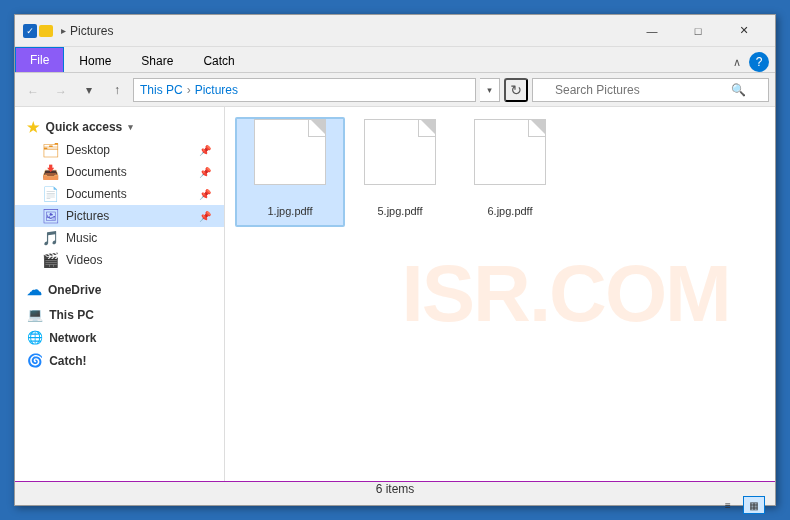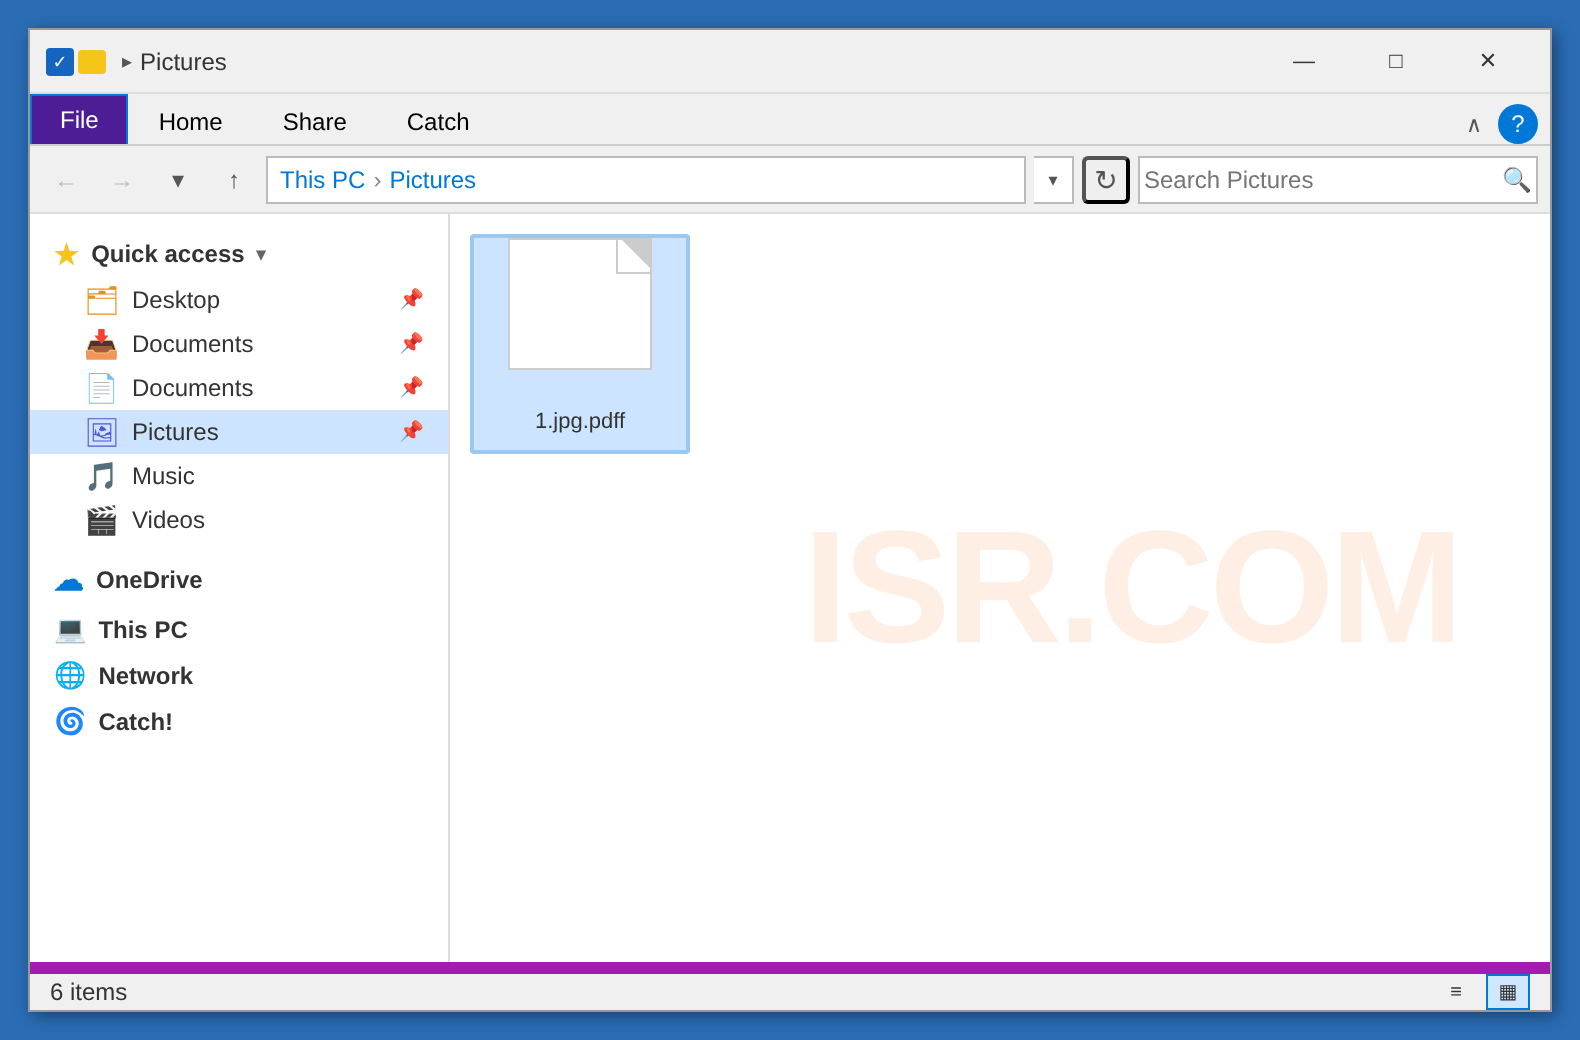--- a/index.html
+++ b/index.html
@@ -79,21 +79,21 @@
     .ribbon-tab {
       padding: 4px 14px;
       font-size: 12px;
       cursor: pointer;
       background: #f0f0f0;
       border: 1px solid transparent;
       border-bottom: none;
       color: #000000;
     }
     .ribbon-tab.active {
-      background: #4c1d95;
+      background: #8b5cf6;
       color: white;
       border-color: #0078d7;
       padding: 5px 14px;
     }
     .ribbon-tab-spacer { flex: 1; }
     .ribbon-right {
       display: flex;
       align-items: center;
       margin-right: 6px;
       gap: 4px;
@@ -155,27 +155,27 @@
       display: flex; align-items: center; justify-content: center;
       font-size: 9px; color: #555; cursor: pointer;
     }
     .addr-refresh {
       width: 24px; height: 24px;
       display: flex; align-items: center; justify-content: center;
       font-size: 14px; color: #555; cursor: pointer;
       border-radius: 3px;
     }
     .search-box {
-      width: 200px;
+      width: 237px;
       height: 24px;
       border: 1px solid #bbb;
       background: white;
       display: flex;
       align-items: center;
-      padding: 0 2px;
+      padding: 0 22px;
     }
     .search-input {
       border: none;
       outline: none;
       font-size: 12px;
       color: #999;
       flex: 1;
       background: transparent;
     }
     .search-icon-btn {
@@ -298,26 +298,27 @@
       font-size: 11px;
       color: #333;
       text-align: center;
       margin-top: 20px;
       word-break: break-all;
     }
     
     .statusbar {
       height: 24px;
       background: #f0f0f0;
-      border-top: 6px solid #a21caf;
+      border-top: 1px solid #a21caf;
       display: flex;
       align-items: center;
       padding: 0 10px;
       font-size: 12px;
       color: #333;
+      flex-direction: column;
     }
     .statusbar-right {
       margin-left: auto;
       display: flex;
       gap: 4px;
     }
     .view-btn {
       width: 22px; height: 18px;
       display: flex; align-items: center; justify-content: center;
       cursor: pointer;
@@ -453,21 +454,33 @@
       <div class="file-item selected">
         <div class="file-thumb">
           <div class="file-thumb-fold"></div>
         </div>
         <div class="file-name">1.jpg.pdff</div>
       </div>
 
 
 
 
-
+      <div class="file-item">
+        <div class="file-thumb">
+          <div class="file-thumb-fold"></div>
+        </div>
+        <div class="file-name">5.jpg.pdff</div>
+      </div>
+
+      <div class="file-item">
+        <div class="file-thumb">
+          <div class="file-thumb-fold"></div>
+        </div>
+        <div class="file-name">6.jpg.pdff</div>
+      </div>
     </div>
   </div>
 
   <div class="statusbar">
     <span>6 items</span>
     <div class="statusbar-right">
       <div class="view-btn">≡</div>
       <div class="view-btn active">▦</div>
     </div>
   </div>

